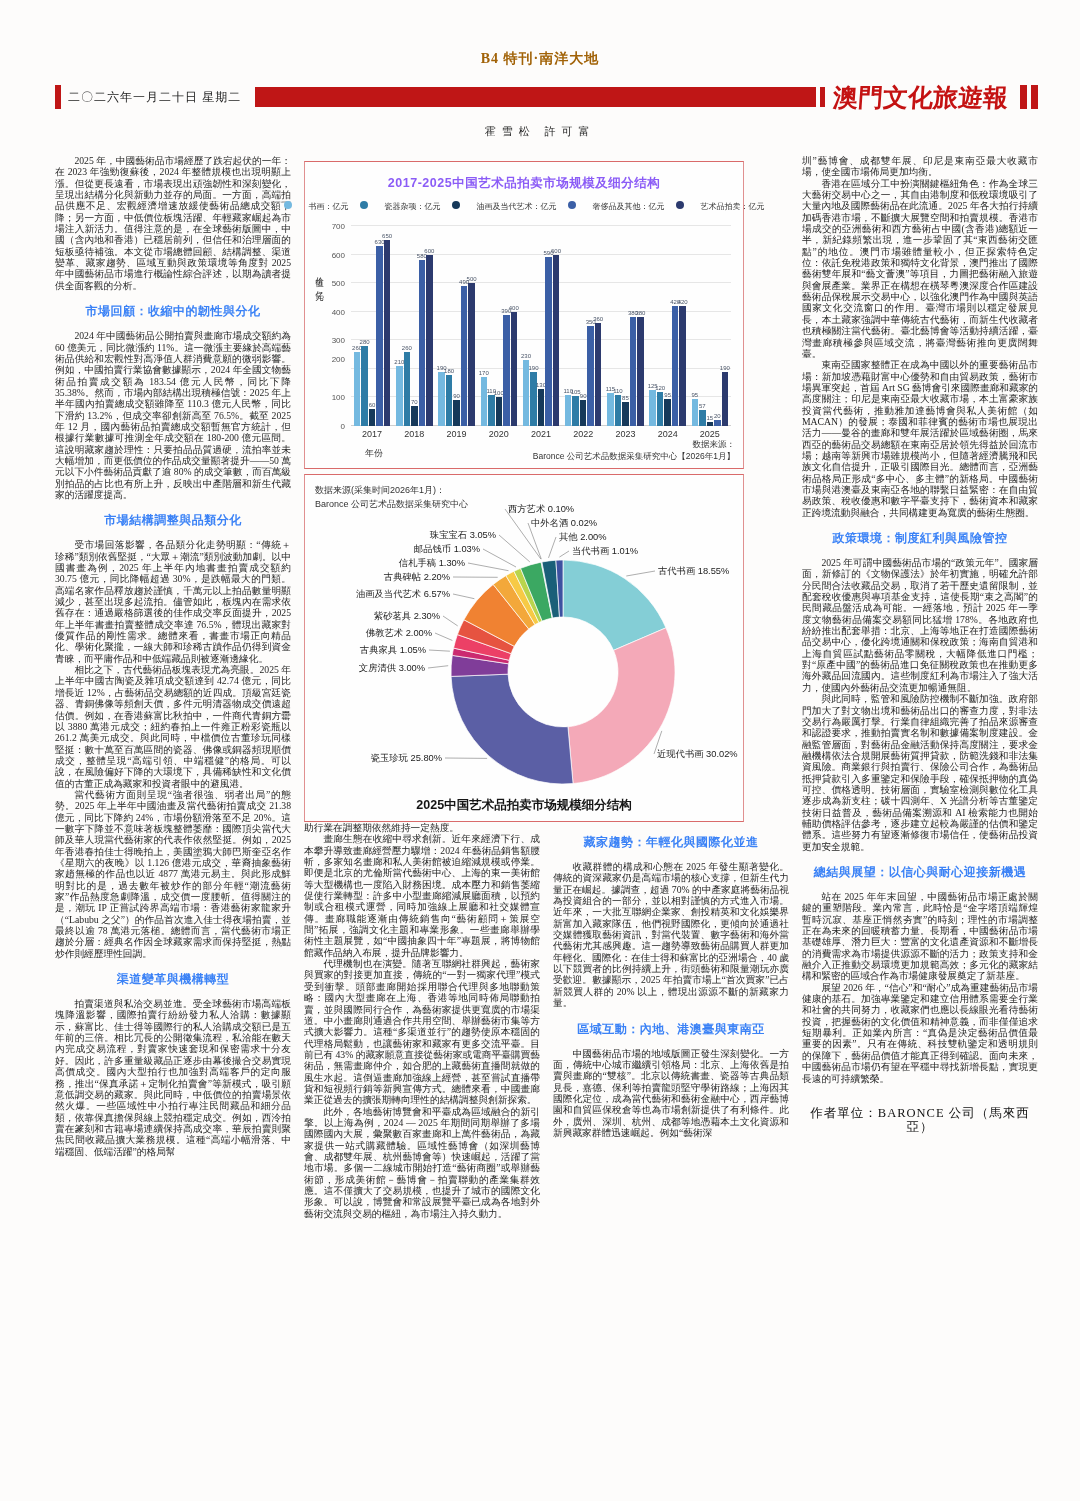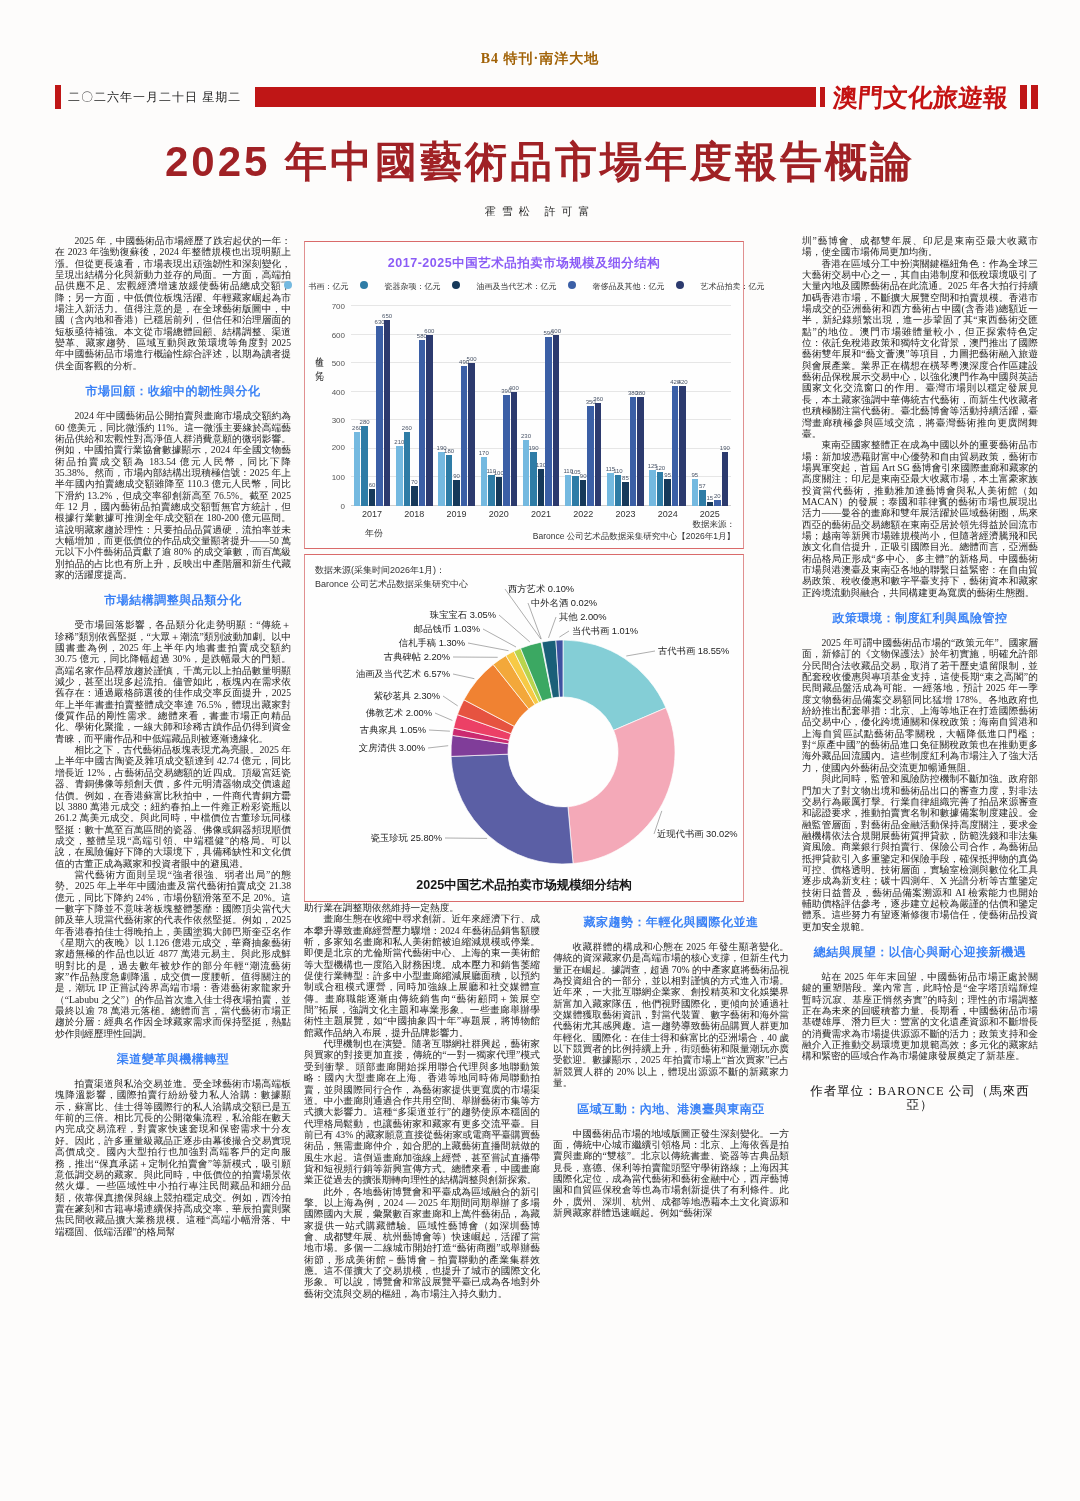--- a/index.html
+++ b/index.html
@@ -87,21 +87,20 @@
   <div class="band">
     <span class="band-block"></span>
     <span class="band-date">二〇二六年一月二十日  星期二</span>
     <span class="band-bar"></span>
     <span class="band-tick"></span>
     <span class="band-masthead">澳門文化旅遊報</span>
     <span class="band-tick2"></span>
     <span class="band-tick3"></span>
   </div>
 
-  <div class="main-title">2025 年中國藝術品市場年度報告概論</div>
   <div class="authors">霍雪松  許可富</div>
 
   <div class="content">
     <div class="col" id="col1">
         <p>2025 年，中國藝術品市場經歷了跌宕起伏的一年：在 2023 年強勁復蘇後，2024 年整體規模也出現明顯上漲。但從更長遠看，市場表現出頑強韌性和深刻變化，呈現出結構分化與新動力並存的局面。一方面，高端拍品供應不足、宏觀經濟增速放緩使藝術品總成交額下降；另一方面，中低價位板塊活躍、年輕藏家崛起為市場注入新活力。值得注意的是，在全球藝術版圖中，中國（含內地和香港）已穩居前列，但信任和治理層面的短板亟待補強。本文從市場總體回顧、結構調整、渠道變革、藏家趨勢、區域互動與政策環境等角度對 2025 年中國藝術品市場進行概論性綜合評述，以期為讀者提供全面客觀的分析。</p>
         <div class="sec-h">市場回顧：收縮中的韌性與分化</div>
         <p>2024 年中國藝術品公開拍賣與畫廊市場成交額約為 60 億美元，同比微漲約 11%。這一微漲主要緣於高端藝術品供給和宏觀性對高淨值人群消費意願的微弱影響。例如，中國拍賣行業協會數據顯示，2024 年全國文物藝術品拍賣成交額為 183.54 億元人民幣，同比下降 35.38%。然而，市場內部結構出現積極信號：2025 年上半年國內拍賣總成交額雖降至 110.3 億元人民幣，同比下滑約 13.2%，但成交率卻創新高至 76.5%。截至 2025 年 12 月，國內藝術品拍賣總成交額暫無官方統計，但根據行業數據可推測全年成交額在 180-200 億元區間。這說明藏家趨於理性：只要拍品品質過硬，流拍率並未大幅增加，而更低價位的作品成交量顯著提升——50 萬元以下小件藝術品貢獻了逾 80% 的成交筆數，而百萬級別拍品的占比也有所上升，反映出中產階層和新生代藏家的活躍度提高。</p>
         <div class="sec-h">市場結構調整與品類分化</div>
         <p>受市場回落影響，各品類分化走勢明顯：“傳統＋珍稀”類別依舊堅挺，“大眾＋潮流”類別波動加劇。以中國書畫為例，2025 年上半年內地書畫拍賣成交額約 30.75 億元，同比降幅超過 30%，是跌幅最大的門類。高端名家作品釋放趨於謹慎，千萬元以上拍品數量明顯減少，甚至出現多起流拍。儘管如此，板塊內在需求依舊存在：通過嚴格篩選後的佳作成交率反面提升，2025 年上半年書畫拍賣整體成交率達 76.5%，體現出藏家對優質作品的剛性需求。總體來看，書畫市場正向精品化、學術化聚攏，一線大師和珍稀古蹟作品仍得到資金青睞，而平庸作品和中低端藏品則被逐漸邊緣化。</p>
         <p>相比之下，古代藝術品板塊表現尤為亮眼。2025 年上半年中國古陶瓷及雜項成交額達到 42.74 億元，同比增長近 12%，占藝術品交易總額的近四成。頂級宮廷瓷器、青銅佛像等頻創天價，多件元明清器物成交價遠超估價。例如，在香港蘇富比秋拍中，一件商代青銅方罍以 3880 萬港元成交；紐約春拍上一件雍正粉彩瓷瓶以 261.2 萬美元成交。與此同時，中檔價位古董珍玩同樣堅挺：數十萬至百萬區間的瓷器、佛像或銅器頻現順價成交，整體呈現“高端引領、中端穩健”的格局。可以說，在風險偏好下降的大環境下，具備稀缺性和文化價值的古董正成為藏家和投資者眼中的避風港。</p>
@@ -134,21 +133,21 @@
               <i style="background: rgb(44, 58, 110);"></i>
               <span>艺术品拍卖：亿元</span>
             </span>
           </div>
           <div class="bc-body">
             <div class="bc-grid zero" style="bottom: 0px;"></div>
             <div class="bc-ytick" style="top: 200px;">0</div>
             <div class="bc-grid" style="bottom: 28.5714px;"></div>
             <div class="bc-ytick" style="top: 171.429px;">100</div>
             <div class="bc-grid" style="bottom: 57.1429px;"></div>
-            <div class="bc-ytick" style="top: 141px; text-align: right;">200</div>
+            <div class="bc-ytick" style="top: 133px; text-align: right;">200</div>
             <div class="bc-grid" style="bottom: 85.7143px;"></div>
             <div class="bc-ytick" style="top: 114.286px;">300</div>
             <div class="bc-grid" style="bottom: 114.286px;"></div>
             <div class="bc-ytick" style="top: 85.7143px;">400</div>
             <div class="bc-grid" style="bottom: 142.857px;"></div>
             <div class="bc-ytick" style="top: 57.1429px;">500</div>
             <div class="bc-grid" style="bottom: 171.429px;"></div>
             <div class="bc-ytick" style="top: 28.5714px;">600</div>
             <div class="bc-grid" style="bottom: 200px;"></div>
             <div class="bc-ytick" style="top: 0px;">700</div>
@@ -419,17 +418,18 @@
 
     <div class="col" id="col4">
         <p class="cont">圳”藝博會、成都雙年展、印尼是東南亞最大收藏市場，使全國市場佈局更加均衡。</p>
         <p>香港在區域分工中扮演關鍵樞紐角色：作為全球三大藝術交易中心之一，其自由港制度和低稅環境吸引了大量內地及國際藝術品在此流通。2025 年各大拍行持續加碼香港市場，不斷擴大展覽空間和拍賣規模。香港市場成交的亞洲藝術和西方藝術占中國(含香港)總額近一半，新紀錄頻繁出現，進一步鞏固了其“東西藝術交匯點”的地位。澳門市場雖體量較小，但正探索特色定位：依託免稅港政策和獨特文化背景，澳門推出了國際藝術雙年展和“藝文薈澳”等項目，力圖把藝術融入旅遊與會展產業。業界正在構想在橫琴粵澳深度合作區建設藝術品保稅展示交易中心，以強化澳門作為中國與英語國家文化交流窗口的作用。臺灣市場則以穩定發展見長，本土藏家強調中華傳統古代藝術，而新生代收藏者也積極關注當代藝術。臺北藝博會等活動持續活躍，臺灣畫廊積極參與區域交流，將臺灣藝術推向更廣闊舞臺。</p>
         <p>東南亞國家整體正在成為中國以外的重要藝術品市場：新加坡憑藉財富中心優勢和自由貿易政策，藝術市場異軍突起，首屆 Art SG 藝博會引來國際畫廊和藏家的高度關注；印尼是東南亞最大收藏市場，本土富豪家族投資當代藝術，推動雅加達藝博會與私人美術館（如 MACAN）的發展；泰國和菲律賓的藝術市場也展現出活力——曼谷的畫廊和雙年展活躍於區域藝術圈，馬來西亞的藝術品交易總額在東南亞居於領先得益於回流市場；越南等新興市場雖規模尚小，但隨著經濟騰飛和民族文化自信提升，正吸引國際目光。總體而言，亞洲藝術品格局正形成“多中心、多主體”的新格局。中國藝術市場與港澳臺及東南亞各地的聯繫日益緊密：在自由貿易政策、稅收優惠和數字平臺支持下，藝術資本和藏家正跨境流動與融合，共同構建更為寬廣的藝術生態圈。</p>
         <div class="sec-h">政策環境：制度紅利與風險管控</div>
         <p>2025 年可謂中國藝術品市場的“政策元年”。國家層面，新修訂的《文物保護法》於年初實施，明確允許部分民間合法收藏品交易，取消了若干歷史遺留限制，並配套稅收優惠與專項基金支持，這使長期“束之高閣”的民間藏品盤活成為可能。一經落地，預計 2025 年一季度文物藝術品備案交易額同比猛增 178%。各地政府也紛紛推出配套舉措：北京、上海等地正在打造國際藝術品交易中心，優化跨境通關和保稅政策；海南自貿港和上海自貿區試點藝術品零關稅，大幅降低進口門檻；對“原產中國”的藝術品進口免征關稅政策也在推動更多海外藏品回流國內。這些制度紅利為市場注入了強大活力，使國內外藝術品交流更加暢通無阻。</p>
         <p>與此同時，監管和風險防控機制不斷加強。政府部門加大了對文物出境和藝術品出口的審查力度，對非法交易行為嚴厲打擊。行業自律組織完善了拍品來源審查和認證要求，推動拍賣實名制和數據備案制度建設。金融監管層面，對藝術品金融活動保持高度關注，要求金融機構依法合規開展藝術質押貸款，防範洗錢和非法集資風險。商業銀行與拍賣行、保險公司合作，為藝術品抵押貸款引入多重鑒定和保險手段，確保抵押物的真偽可控、價格透明。技術層面，實驗室檢測與數位化工具逐步成為新支柱；碳十四測年、X 光譜分析等古董鑒定技術日益普及，藝術品備案溯源和 AI 檢索能力也開始輔助價格評估參考，逐步建立起較為嚴謹的估價和鑒定體系。這些努力有望逐漸修復市場信任，使藝術品投資更加安全規範。</p>
         <div class="sec-h">總結與展望：以信心與耐心迎接新機遇</div>
         <p>站在 2025 年年末回望，中國藝術品市場正處於關鍵的重塑階段。業內常言，此時恰是“金字塔頂端輝煌暫時沉寂、基座正悄然夯實”的時刻；理性的市場調整正在為未來的回暖積蓄力量。長期看，中國藝術品市場基礎雄厚、潛力巨大：豐富的文化遺產資源和不斷增長的消費需求為市場提供源源不斷的活力；政策支持和金融介入正推動交易環境更加規範高效；多元化的藏家結構和緊密的區域合作為市場健康發展奠定了新基座。</p>
+        <p>展望 2026 年，“信心”和“耐心”成為重建藝術品市場健康的基石。加強專業鑒定和建立信用體系需要全行業和社會的共同努力，收藏家們也應以長線眼光看待藝術投資，把握藝術的文化價值和精神意義，而非僅僅追求短期暴利。正如業內所言：“真偽是決定藝術品價值最重要的因素”。只有在傳統、科技雙軌鑒定和透明規則的保障下，藝術品價值才能真正得到確認。面向未來，中國藝術品市場仍有望在平穩中尋找新增長點，實現更長遠的可持續繁榮。</p>
         <div class="byline">作者單位：BARONCE 公司（馬來西亞）</div>
       </div>
   </div>
 
 </div>
 
 </body></html>

